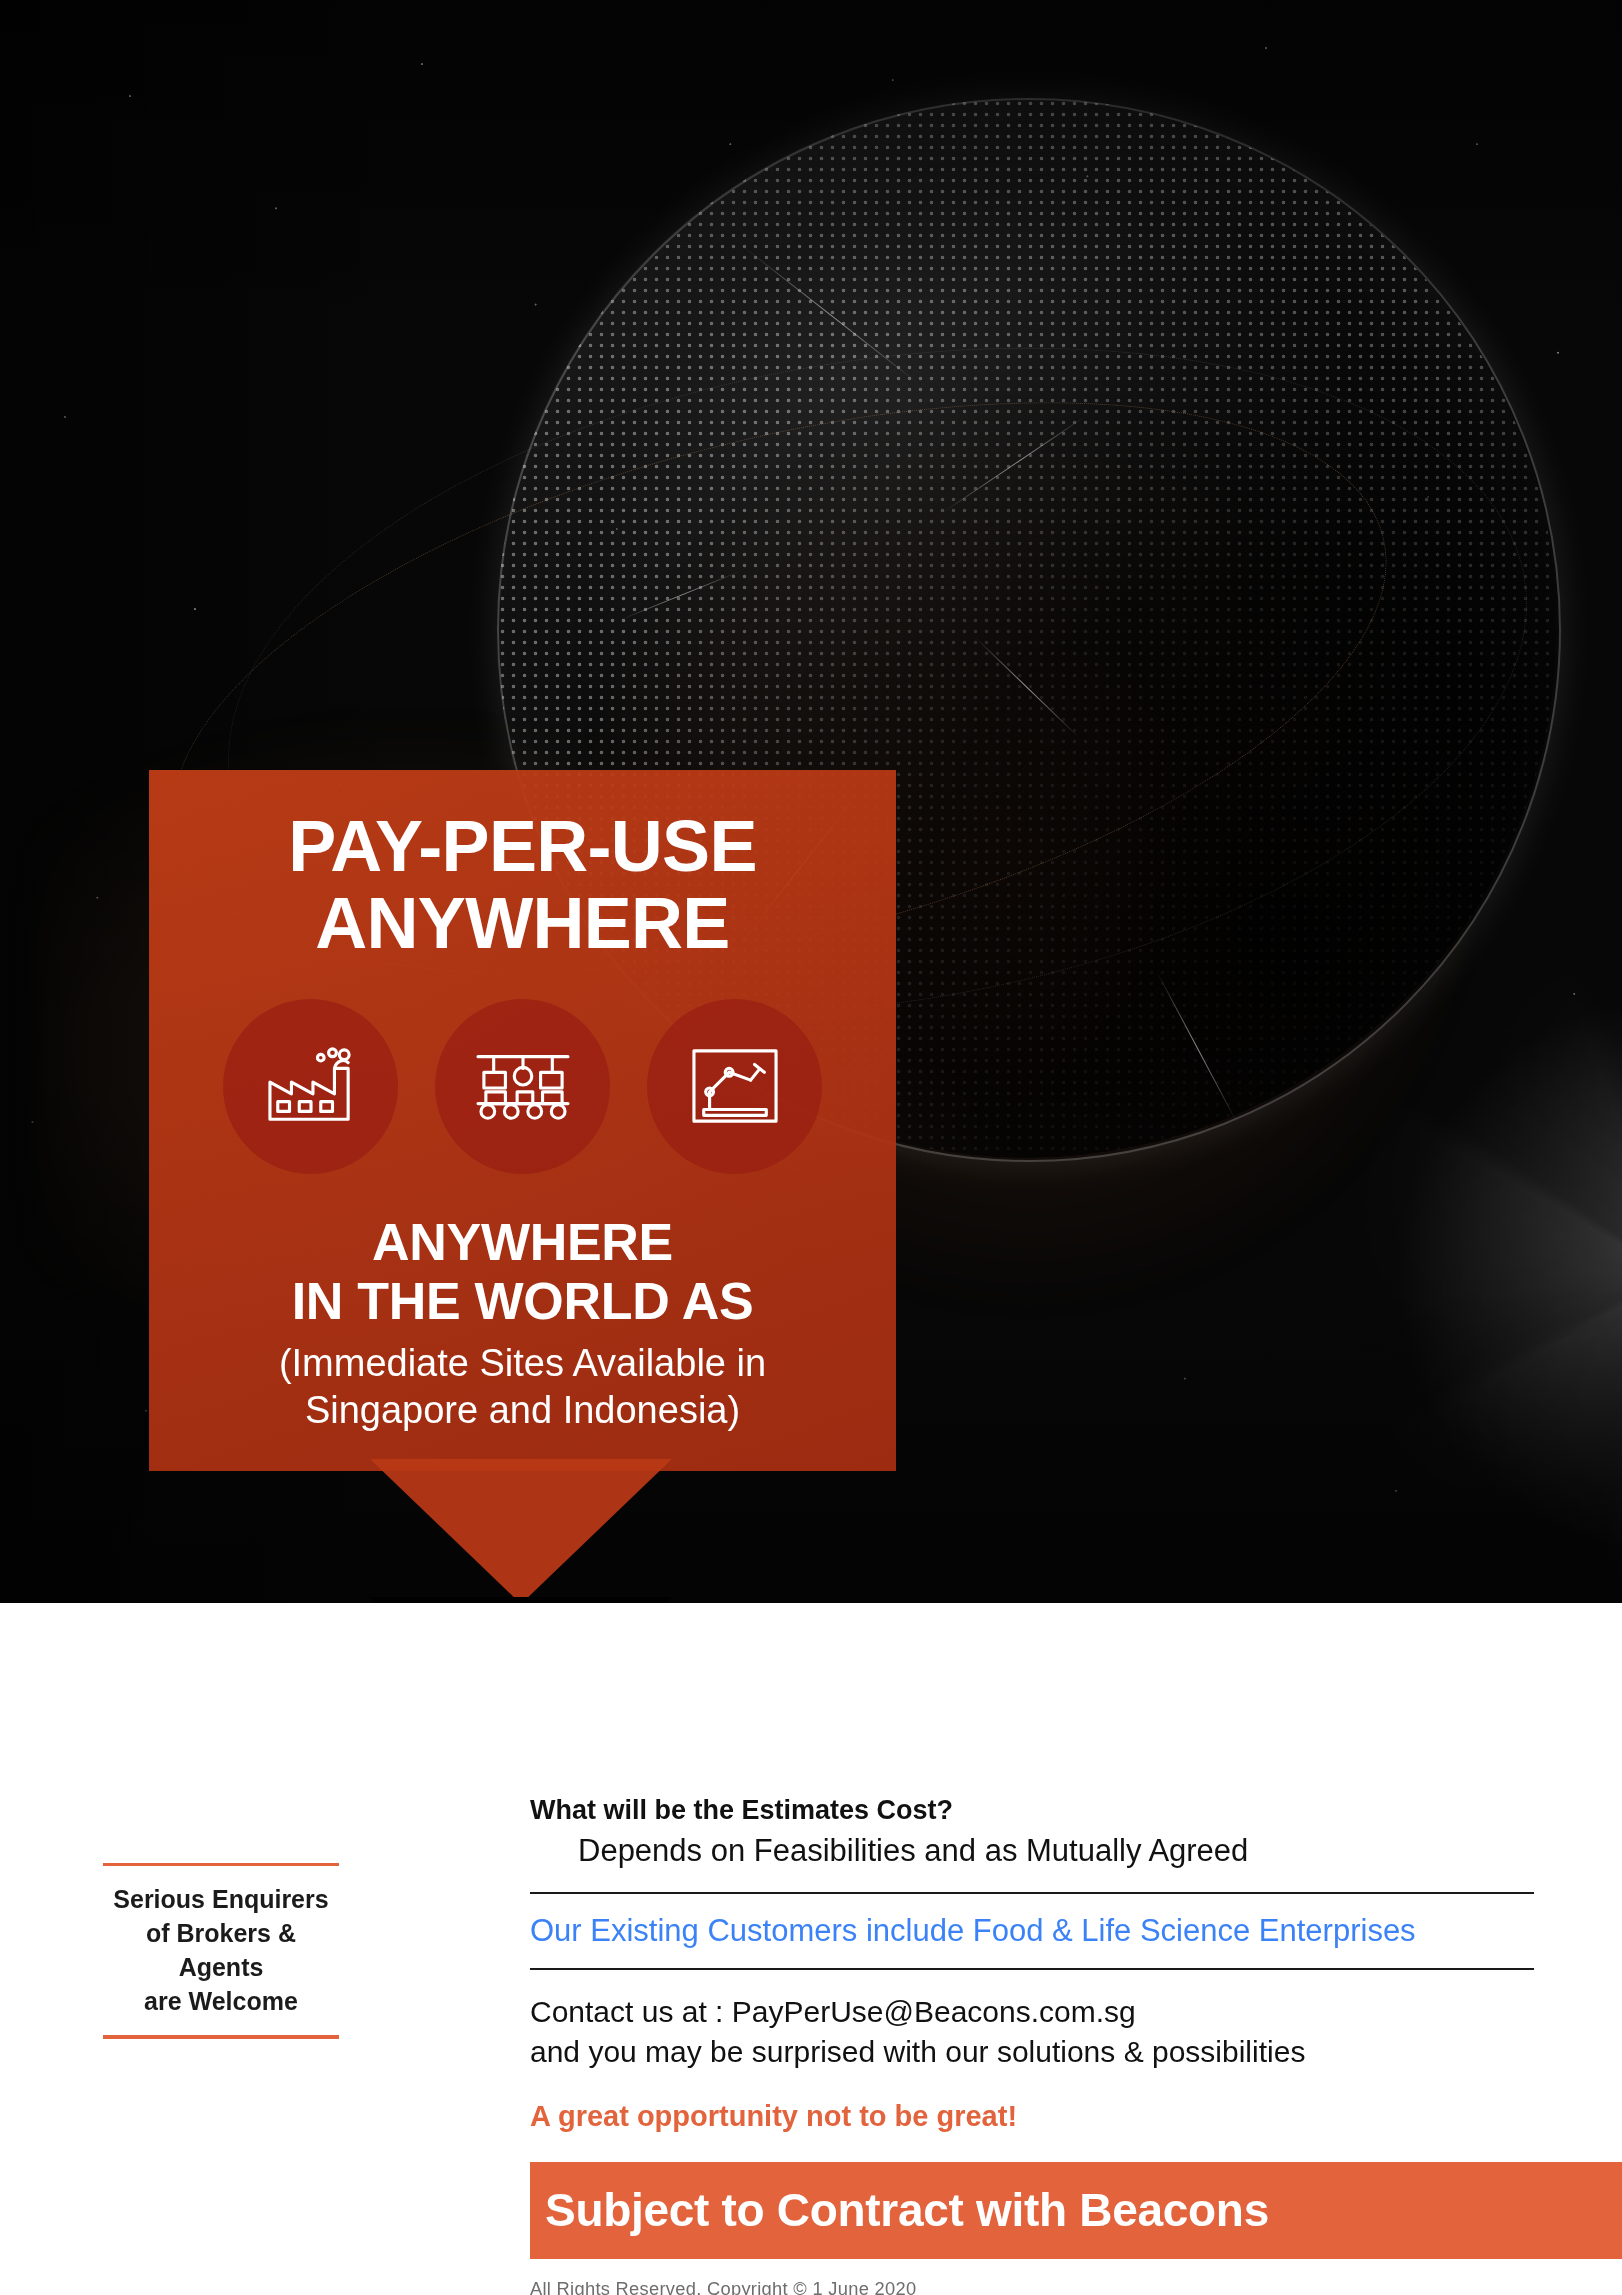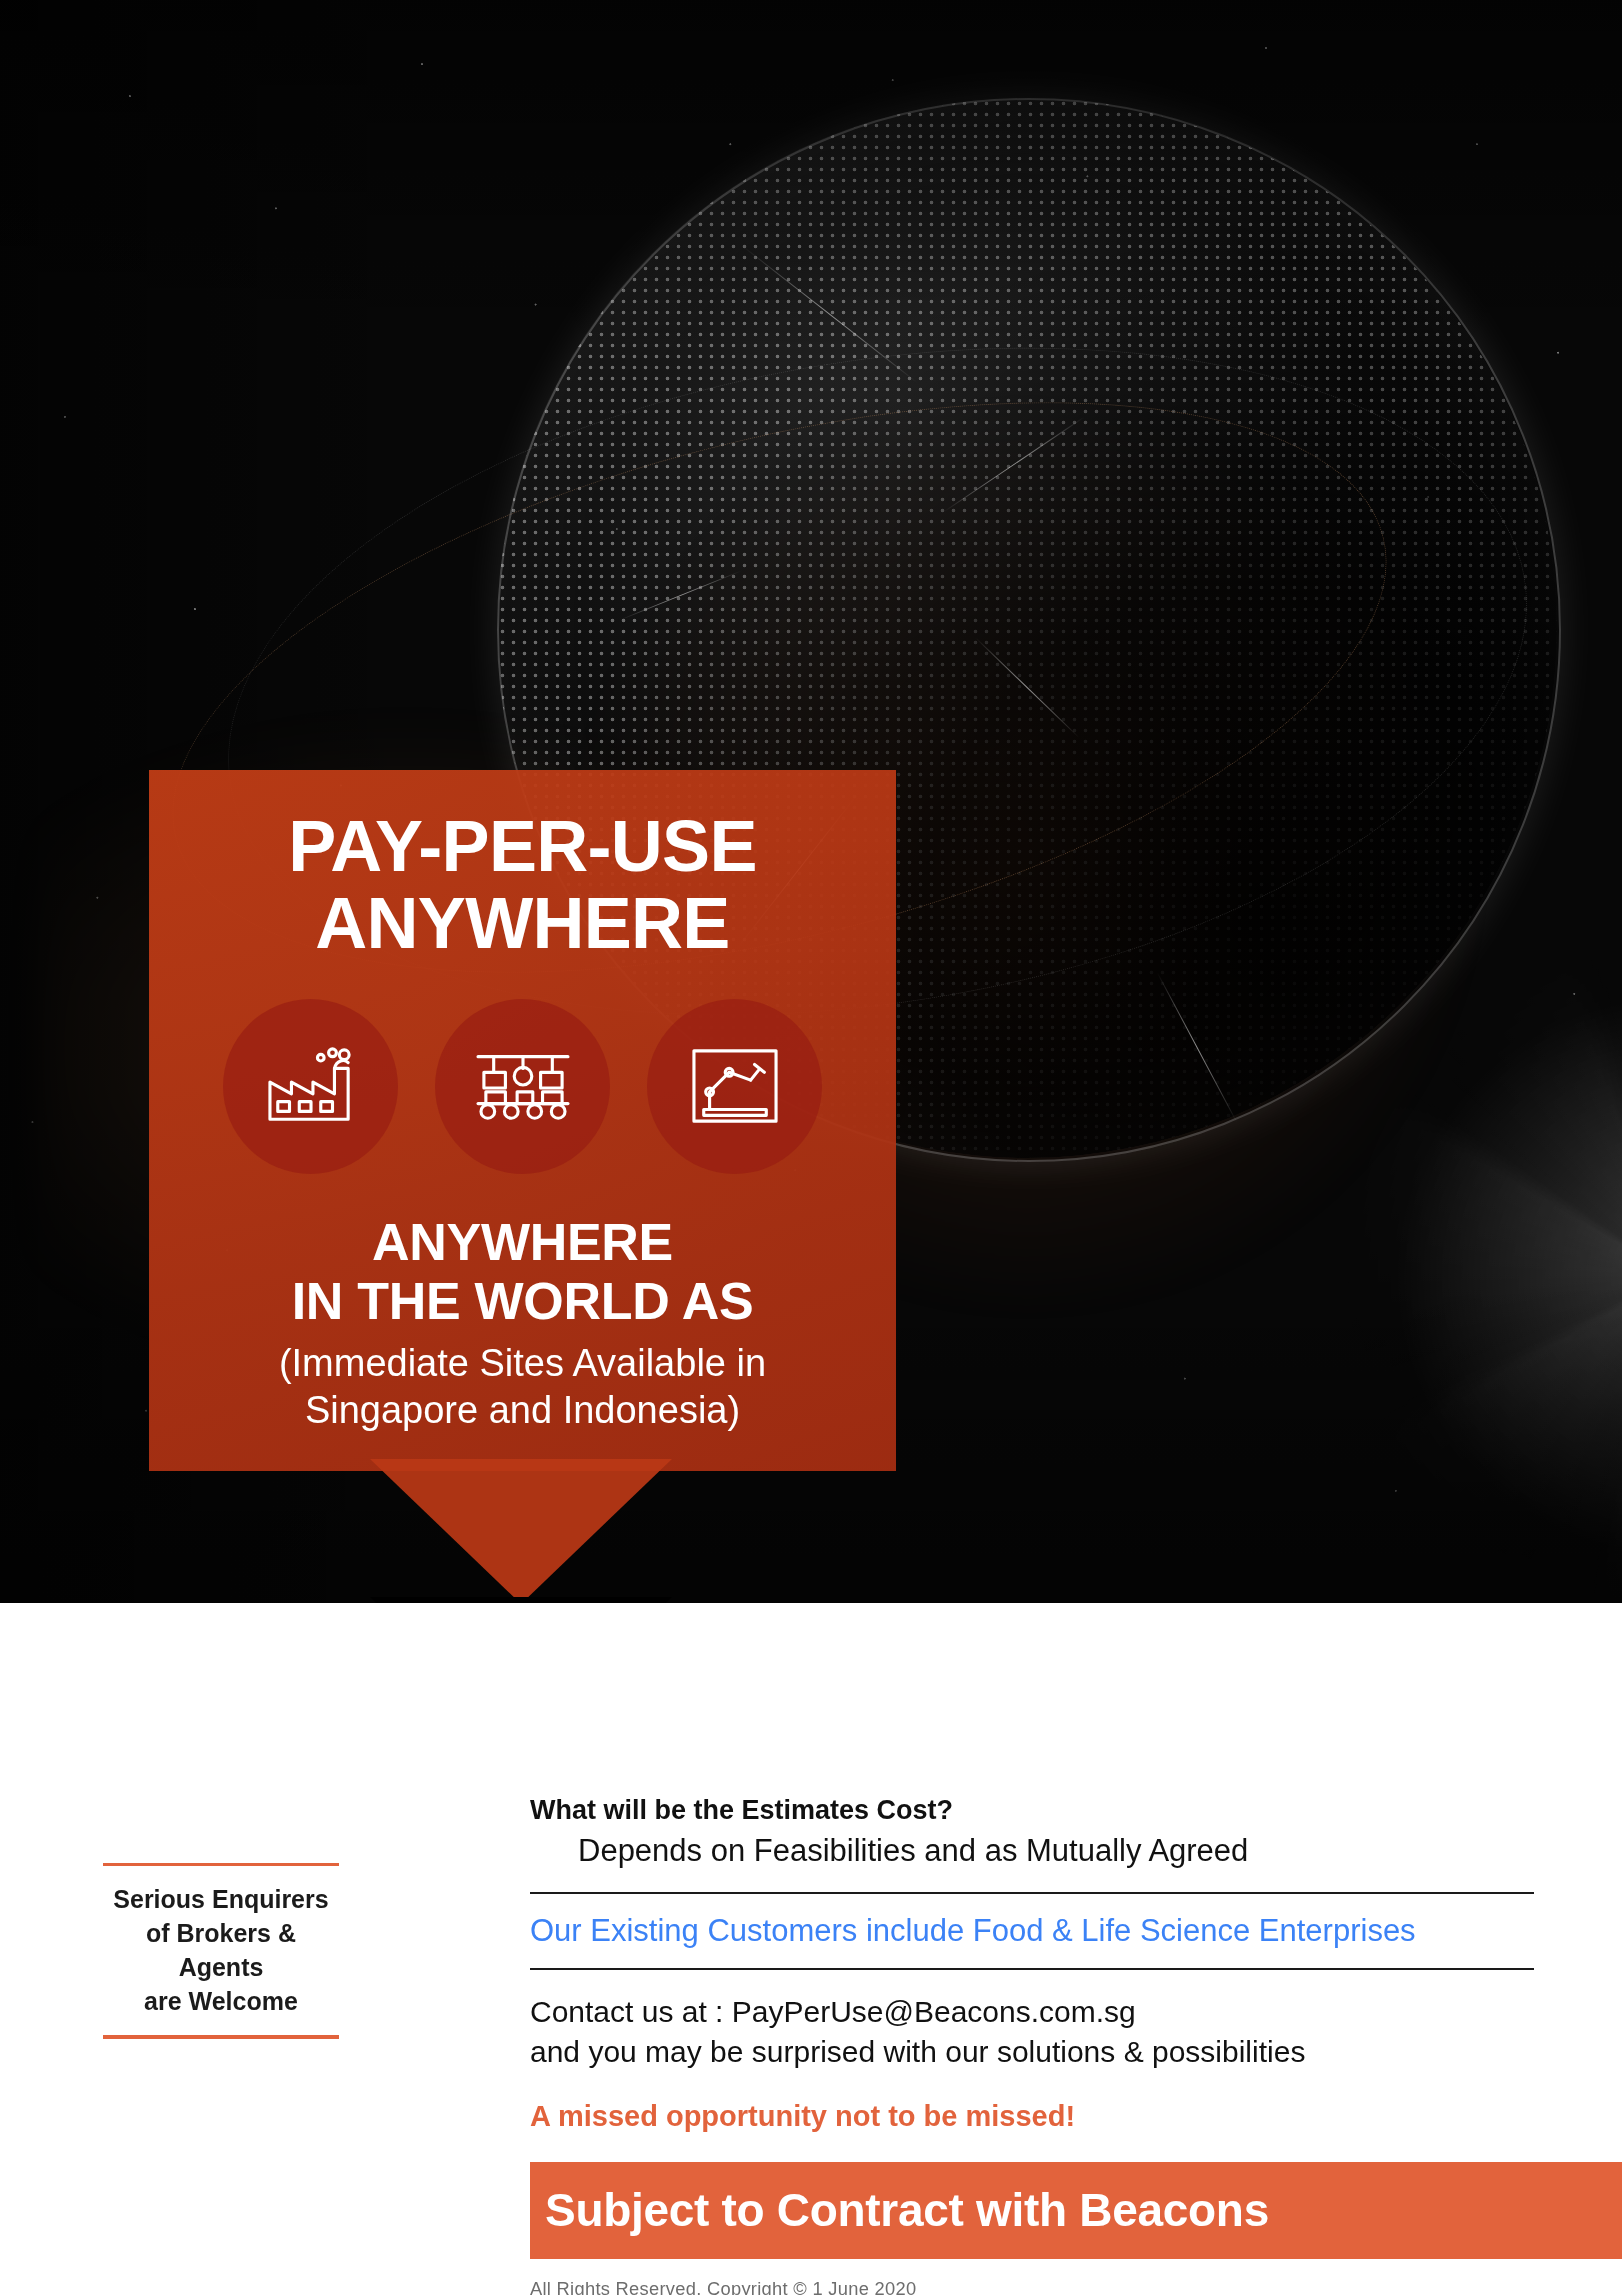--- a/index.html
+++ b/index.html
@@ -433,21 +433,21 @@
     <div class="q-line">What will be the Estimates Cost?</div>
     <div class="a-line">Depends on Feasibilities and as Mutually Agreed</div>
 
     <div class="hr-thin"></div>
     <div class="customers">Our Existing Customers include Food &amp; Life Science Enterprises</div>
     <div class="hr-thin2"></div>
 
     <div class="contact">Contact us at : PayPerUse@Beacons.com.sg</div>
     <div class="contact-bold">and you may be surprised with our solutions &amp; possibilities</div>
 
-    <div class="opportunity">A missed opportunity not to be missed!</div>
+    <div class="opportunity">A great opportunity not to be great!</div>
 
     <div class="cta-bar">
       <div class="cta-text">Subject to Contract with Beacons</div>
     </div>
 
     <div class="copyright">All Rights Reserved. Copyright © 1 June 2020</div>
   </div>
 </div>
 
 

